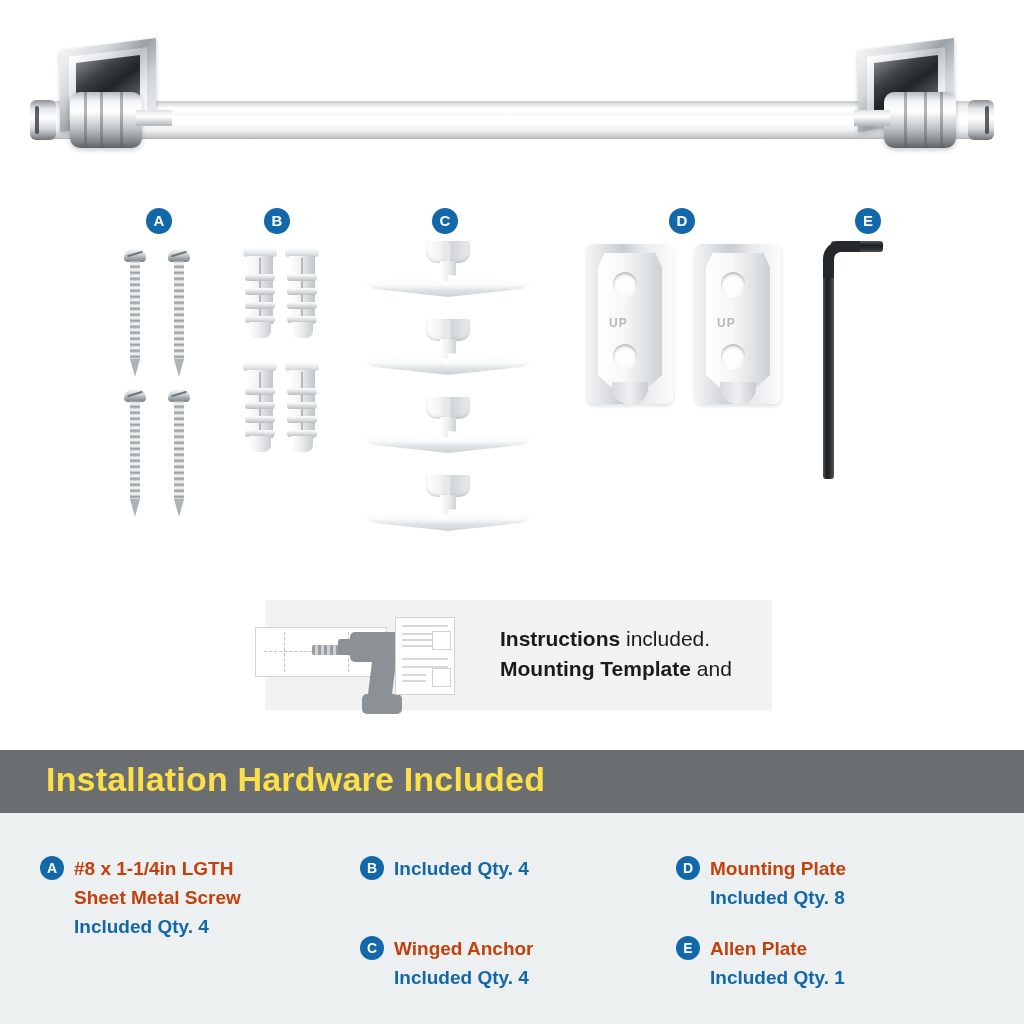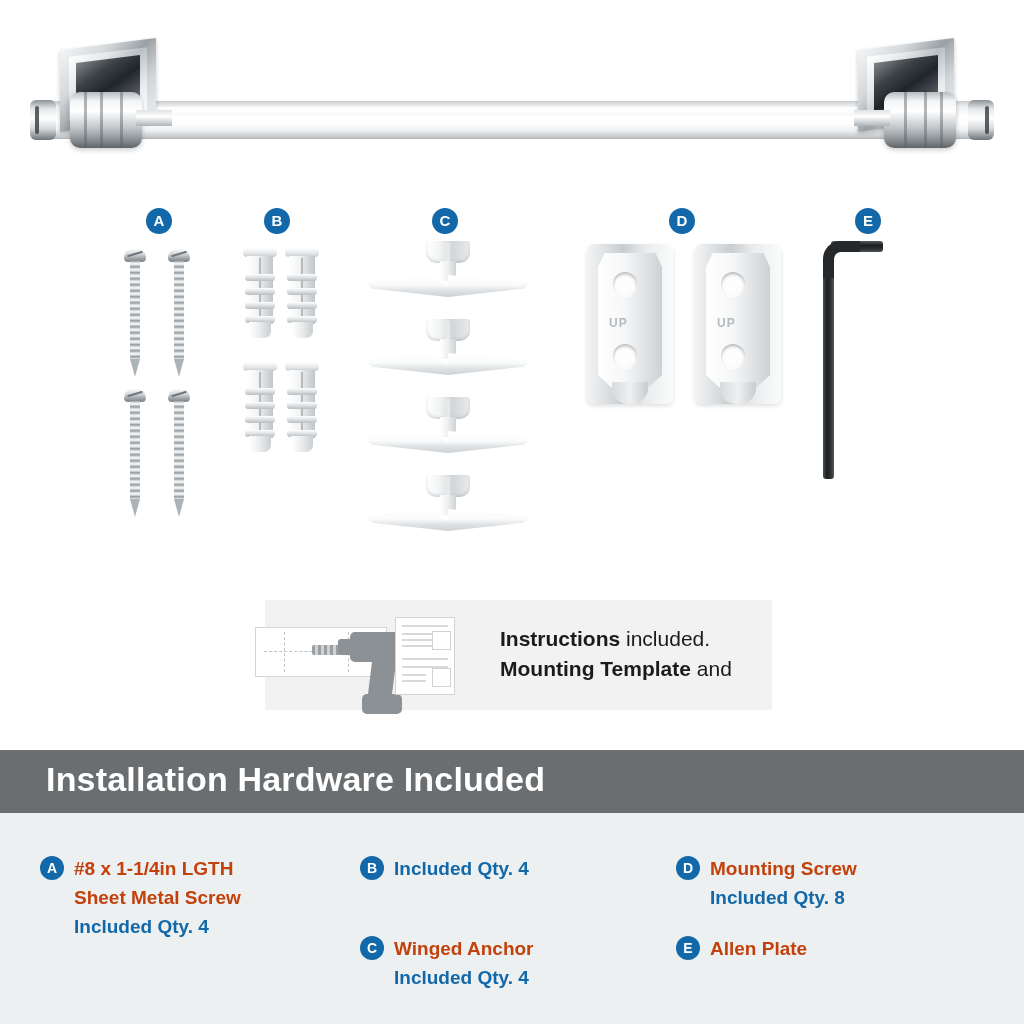--- a/index.html
+++ b/index.html
@@ -207,21 +207,21 @@
     font-size:21px;color:#1b1b1b;line-height:30px;
   }
   .tpl-text b{font-weight:bold;}
 
   
   .band{
     position:absolute;left:0;top:750px;width:1024px;height:63px;background:#6b6e70;
   }
   .band h1{
     margin:0;position:absolute;left:46px;top:10px;
-    font-size:34px;font-weight:bold;color:#ffffff;letter-spacing:.2px;
+    font-size:34px;font-weight:bold;color:#fde047;letter-spacing:.2px;
   }
 
   
   .legend{
     position:absolute;left:0;top:813px;width:1024px;height:211px;background:#edf0f0;
   }
   .lg-item{position:absolute;}
   .lg-badge{
     position:absolute;left:0;top:2px;width:24px;height:24px;border-radius:50%;
     background:#1268a8;color:#ffffff;font-size:14px;font-weight:bold;line-height:24px;text-align:center;
@@ -446,26 +446,27 @@
       <div class="lg-badge">C</div>
       <div class="lg-lines">
         <div class="lg-name">Winged Anchor</div>
         <div class="lg-qty">Included Qty. 4</div>
       </div>
     </div>
 
     <div class="lg-item" style="left:676px;top:41px">
       <div class="lg-badge">D</div>
       <div class="lg-lines">
-        <div class="lg-name">Mounting Screw</div>
+        <div class="lg-name">Mounting Plate</div>
         <div class="lg-qty">Included Qty. 8</div>
       </div>
     </div>
 
     <div class="lg-item" style="left:676px;top:121px">
       <div class="lg-badge">E</div>
       <div class="lg-lines">
         <div class="lg-name">Allen Plate</div>
+        <div class="lg-qty">Included Qty. 1</div>
       </div>
     </div>
 
   </div>
 </div>
 
 </body></html>

